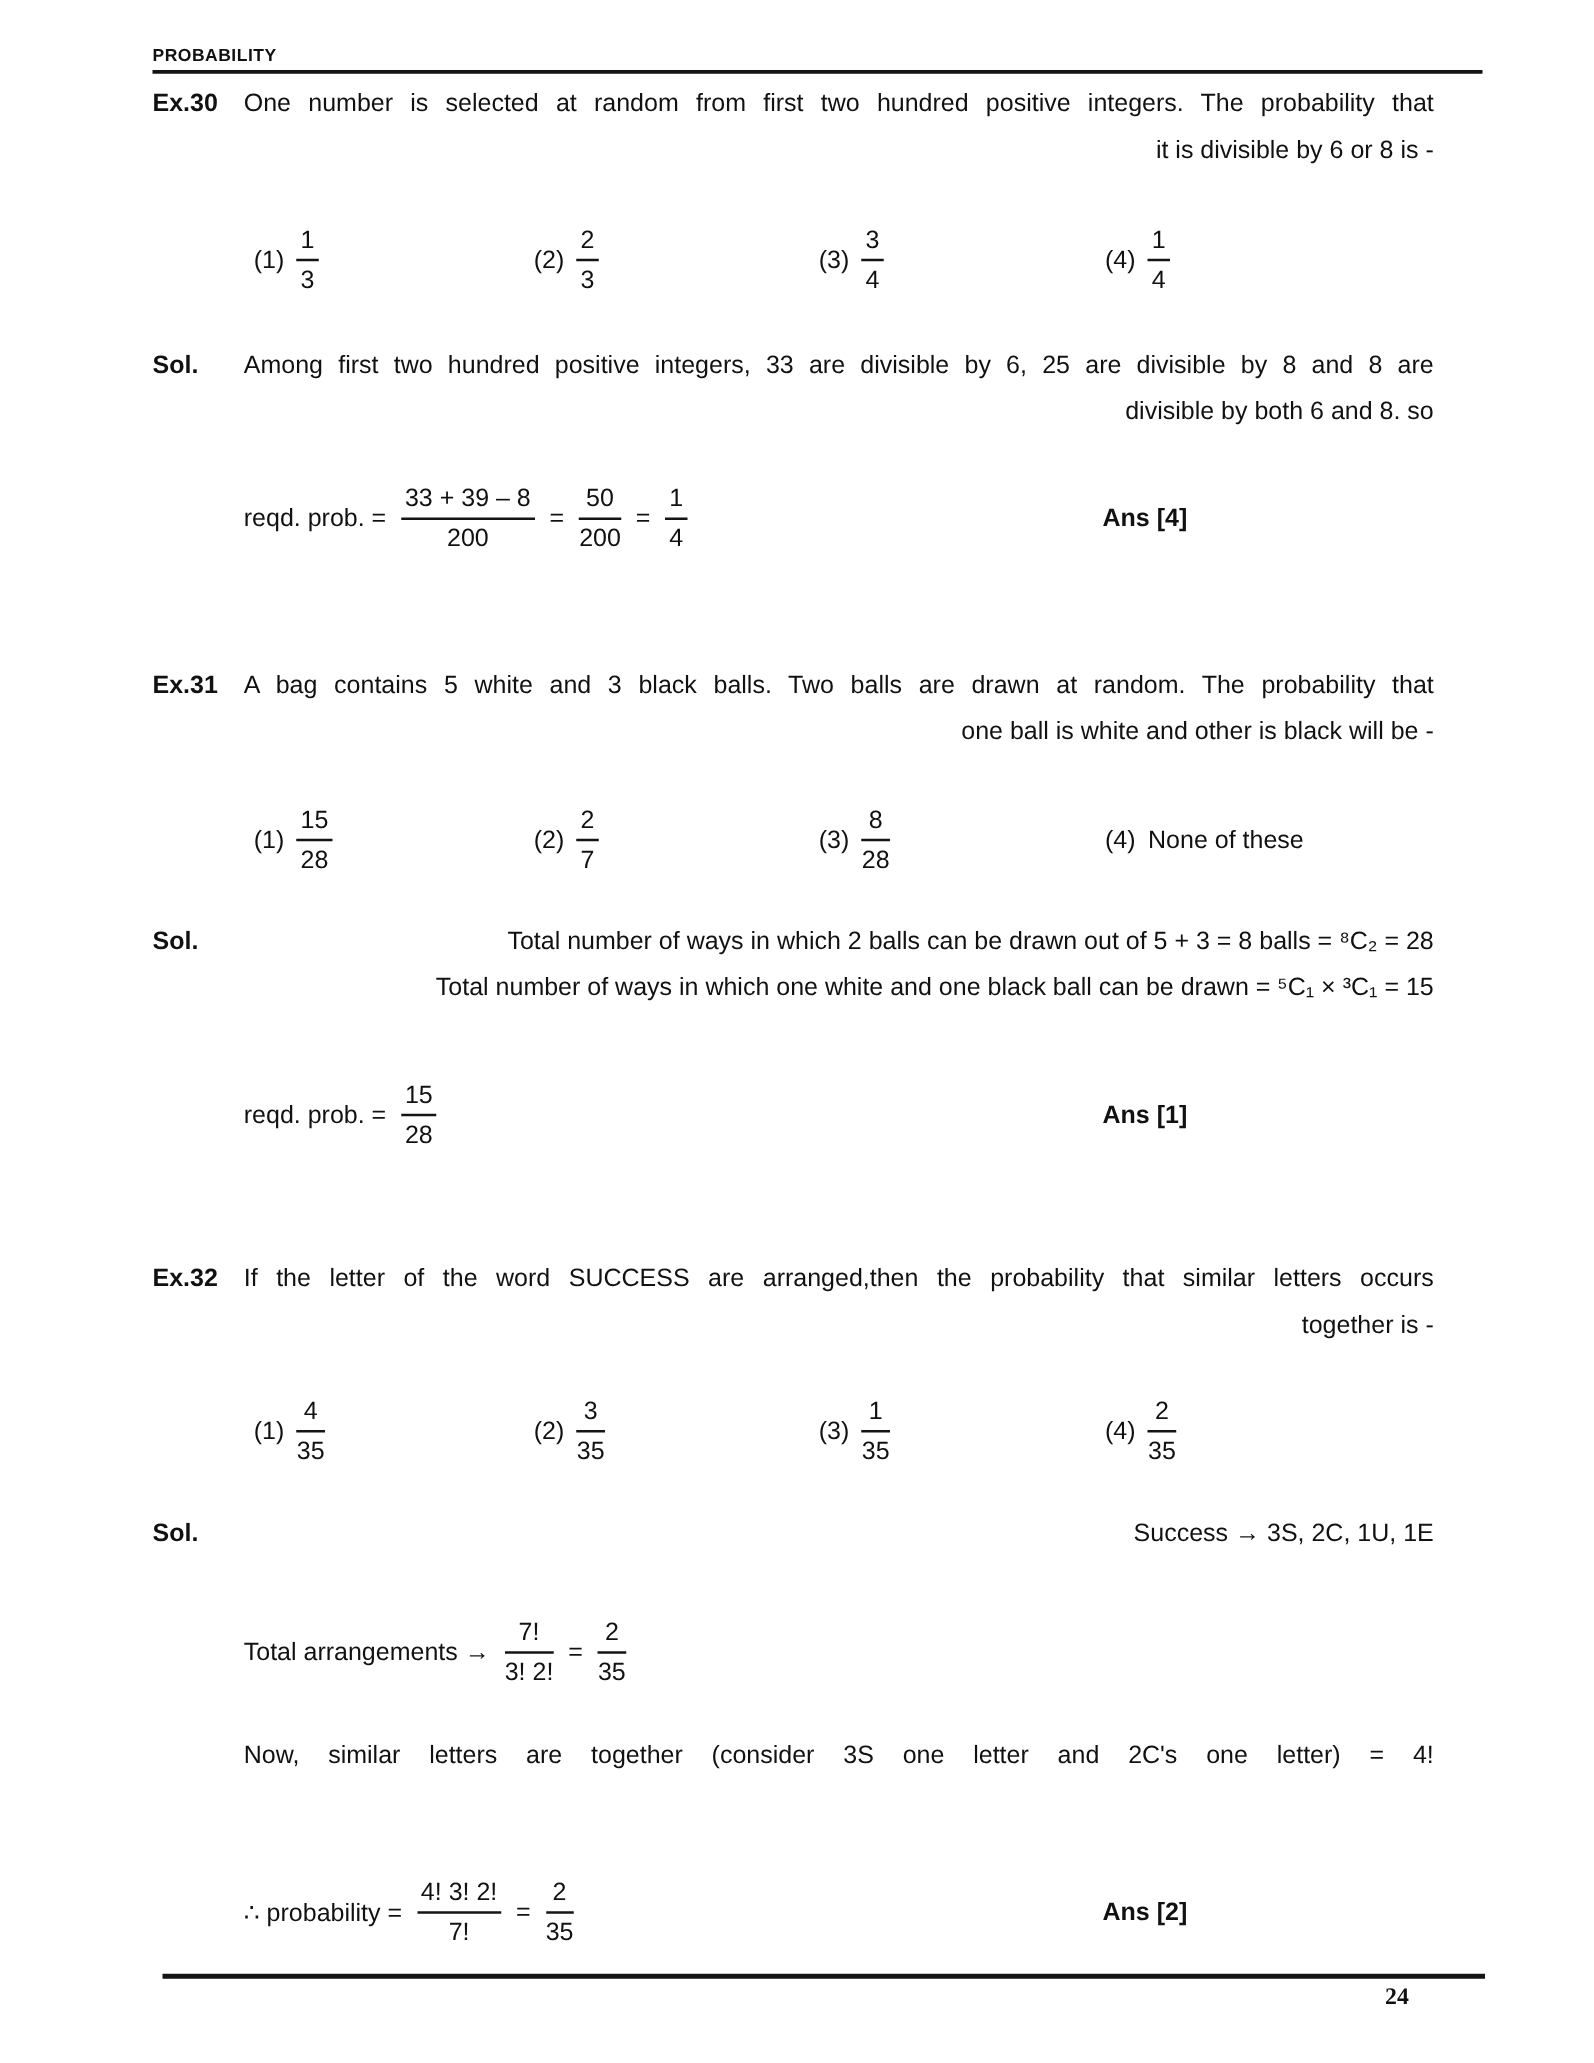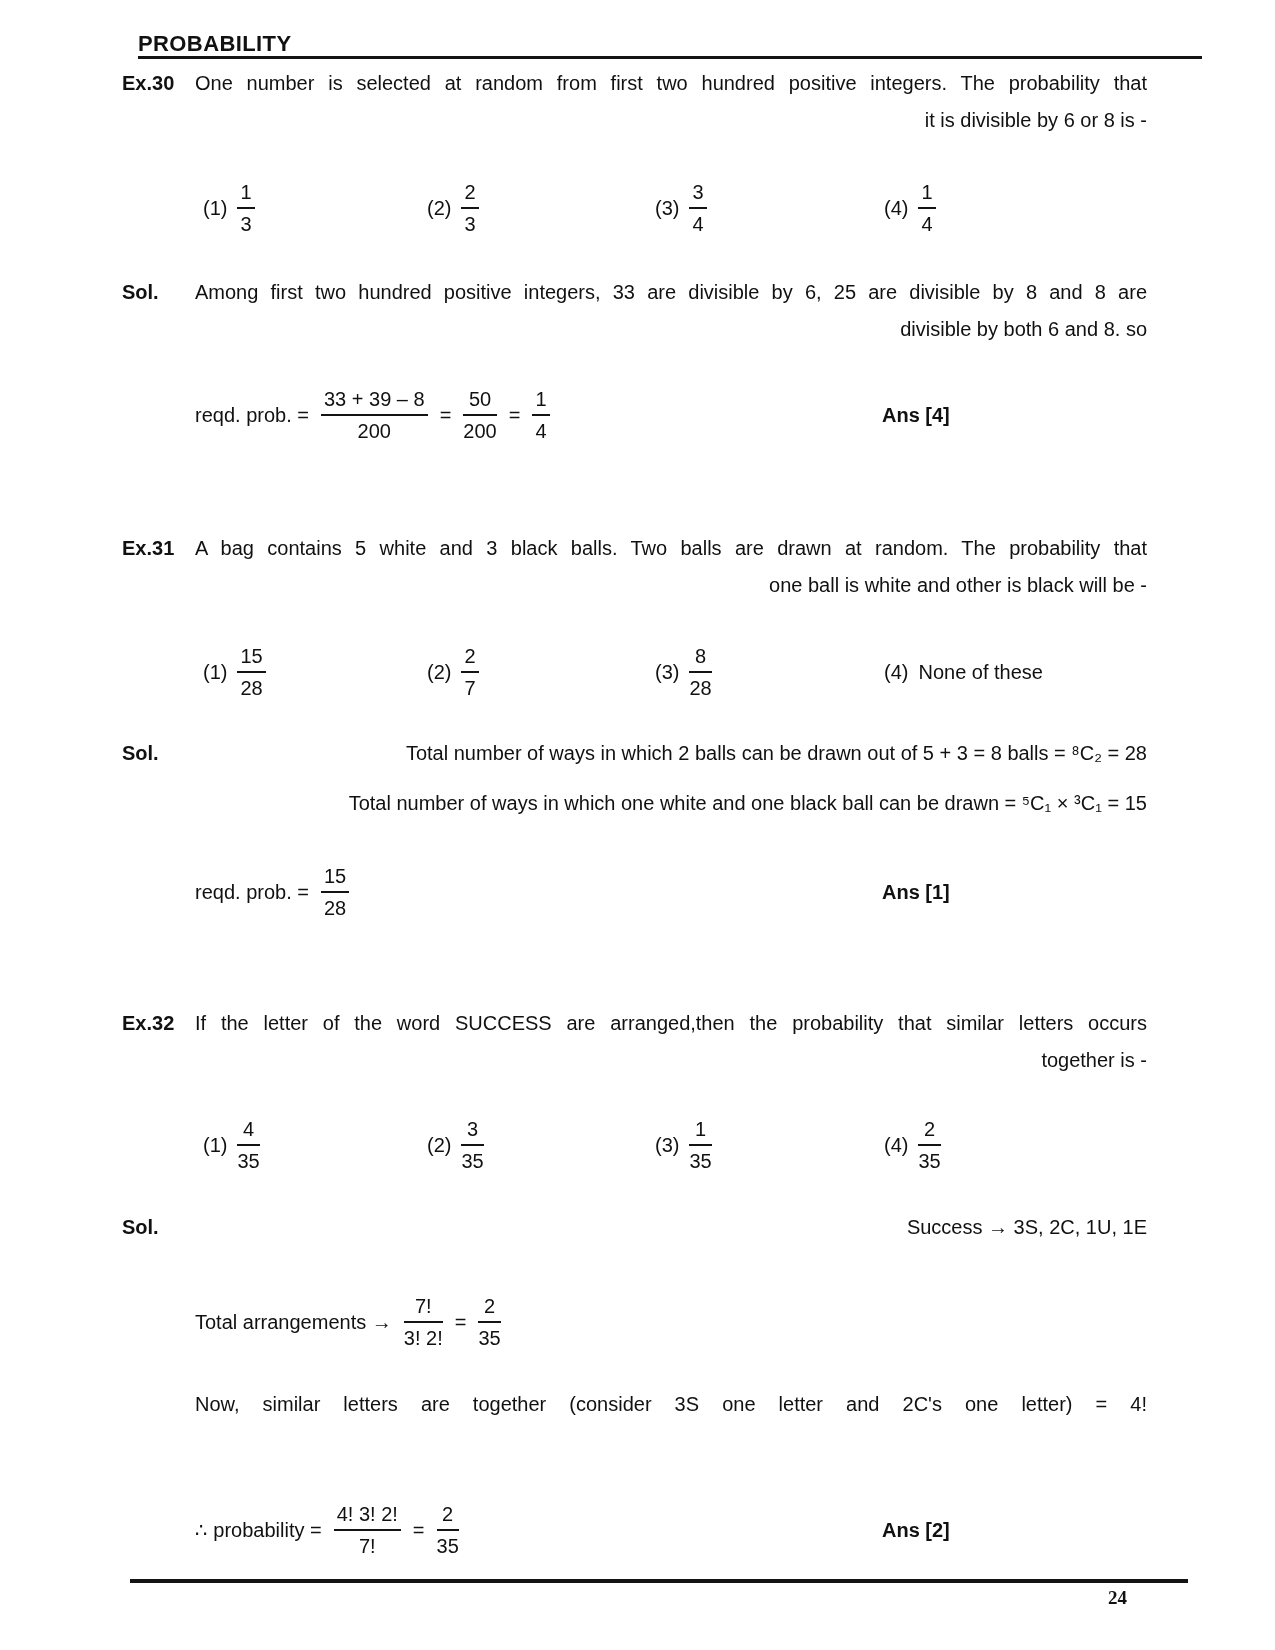--- a/index.html
+++ b/index.html
@@ -7,22 +7,22 @@
     position:relative;
     width:1275px; height:1650px;
     margin:0 auto;
     background:#ffffff;
     color:#111;
     font-family:"Liberation Sans","DejaVu Sans",sans-serif;
     font-size:20px;
     overflow:hidden;
   }
   .header {
-    position:absolute; left:138px; top:33px; width:1064px;
-    font-weight:bold; font-size:22px; letter-spacing:.4px;
+    position:absolute; left:122px; top:33px; width:1064px;
+    font-weight:bold; font-size:14px; letter-spacing:.4px;
     line-height:22px;
     border-bottom:3.5px solid #141414;
     padding-bottom:1px;
   }
   .qa { position:absolute; left:122px; width:1025px; }
   .row { display:flex; align-items:flex-start; }
   .qlabel { width:73px; flex:none; font-weight:bold; line-height:37px; }
   .qtext { width:952px; }
   .line  { line-height:37px; text-align:right; }
   .jline { line-height:37px; text-align:justify; text-align-last:justify; }
@@ -157,21 +157,21 @@
       <span class="optlabel">(4)</span>
       <span class="opttext">None of these</span>
     </div>
   </div>
 
   <div class="qa" style="top:735px">
     <div class="row">
       <div class="qlabel">Sol.</div>
       <div class="qtext">
         <div class="line">Total number of ways in which 2 balls can be drawn out of 5 + 3 = 8 balls = ⁸C₂ = 28</div>
-        <div class="line" style="margin-top:13px">Total number of ways in which one white and one black ball can be drawn = ⁵C₁ × ³C₁ = 15</div>
+        <div class="line" style="">Total number of ways in which one white and one black ball can be drawn = ⁵C₁ × ³C₁ = 15</div>
       </div>
     </div>
   </div>
 
   <div class="eqrow" style="top:852px">
     <span>reqd. prob. =</span>
     <span class="frac">
       <span class="num">15</span>
       <span class="den">28</span>
     </span>

